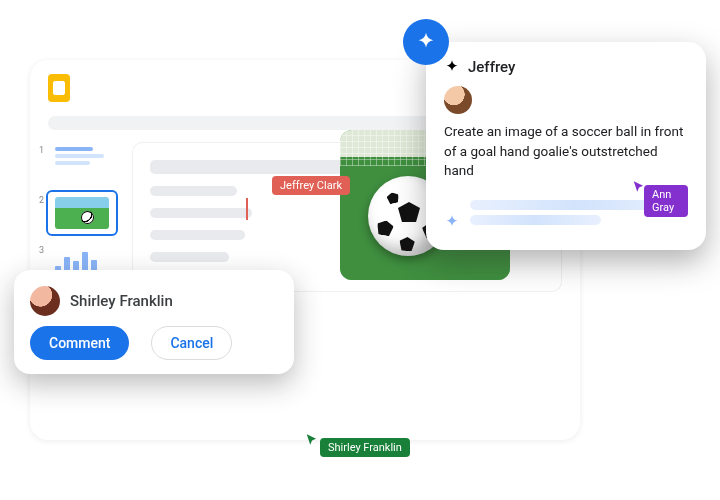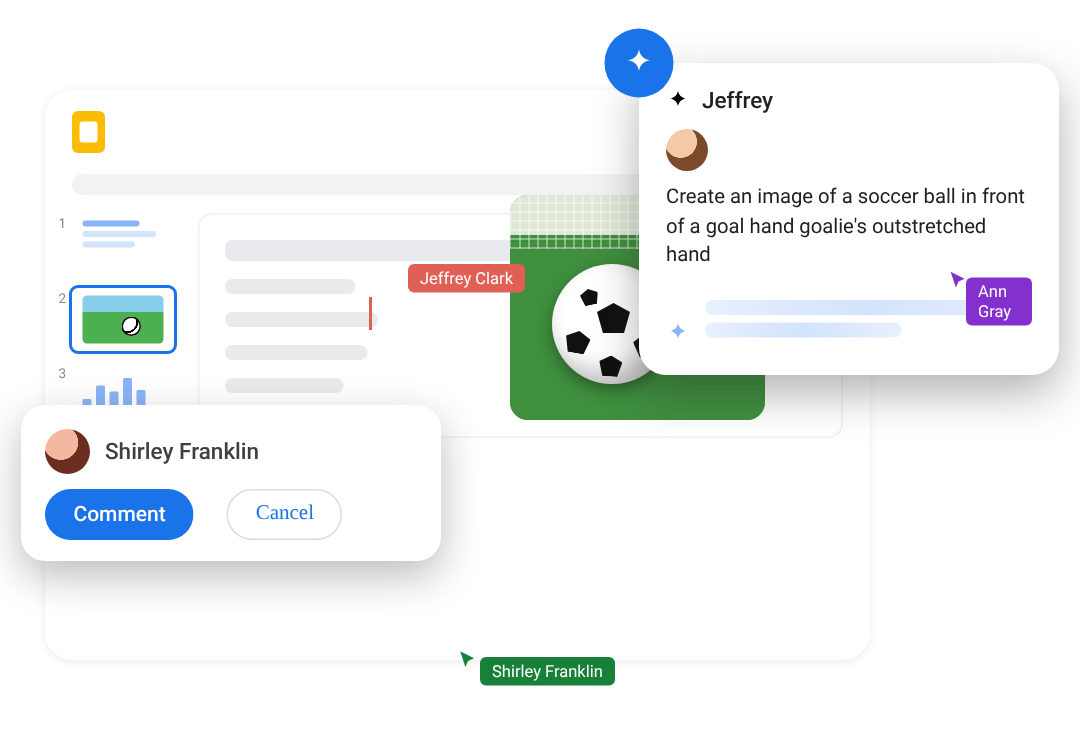--- a/index.html
+++ b/index.html
@@ -321,21 +321,21 @@
   }
   .comment-actions { display:flex; gap:22px; }
   .btn {
     border-radius:22px;
     padding:8px 18px;
     font-size:14px; font-weight:500;
     cursor:pointer;
     border:1.5px solid transparent;
   }
   .btn.primary { background:#1a73e8; color:#fff; }
-  .btn.secondary { background:#fff; color:#1a73e8; border-color:#dadce0;font-family:Liberation Serif, serif; }
+  .btn.secondary { background:#fff; color:#1a73e8; border-color:#dadce0; }
 
   
   .green-cursor {
     position:absolute;
     left:305px; top:432px;
   }
   .green-cursor svg { width:14px; height:14px; }
   .green-cursor svg path { fill:#188038; }
   .green-label {
     position:absolute;

